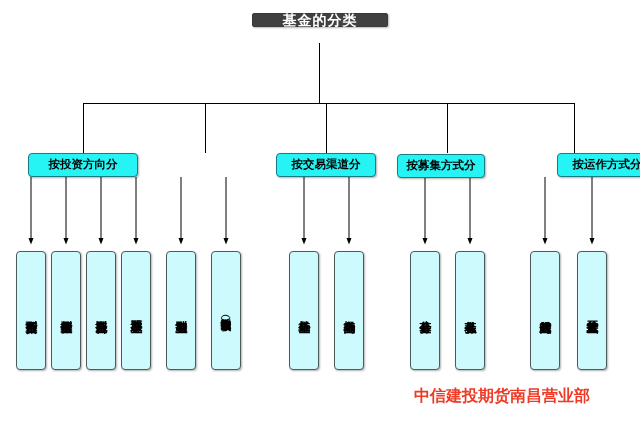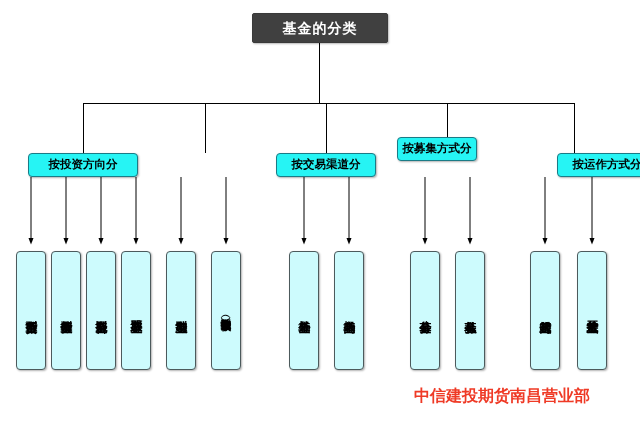--- a/index.html
+++ b/index.html
@@ -17,21 +17,21 @@
     background: #ffffff;
     overflow: hidden;
   }
 
   
   .root-node {
     position: absolute;
     left: 252px;
     top: 13px;
     width: 136px;
-    height: 30px;
+    height: 14px;
     background: #404040;
     border: 1px solid #3a3a3a;
     border-radius: 2px;
     box-shadow: 1px 1px 2px rgba(0,0,0,0.28);
     display: flex;
     align-items: center;
     justify-content: center;
     box-sizing: border-box;
   }
   .root-node .label {
@@ -165,21 +165,21 @@
   <div class="root-node">
     <span class="label">基金的分类</span>
   </div>
 
   <div class="cat-node" style="left:28px; top:153px; width:110px;">
     <span class="label">按投资方向分</span>
   </div>
   <div class="cat-node" style="left:276px; top:153px; width:100px;">
     <span class="label">按交易渠道分</span>
   </div>
-  <div class="cat-node" style="left:397px; top:137px; width:80px;justify-content:center;">
+  <div class="cat-node" style="left:397px; top:154px; width:88px;justify-content:center;">
     <span class="label">按募集方式分</span>
   </div>
   <div class="cat-node" style="left:518px; top:153px; width:100px;margin-left:39px;">
     <span class="label">按运作方式分</span>
   </div>
 
   <div class="leaf-node" style="left:16px; top:251px; width:30px; height:119px;">
     <span class="label">货币型基金</span>
   </div>
   <div class="leaf-node" style="left:51px; top:251px; width:30px; height:119px;">

